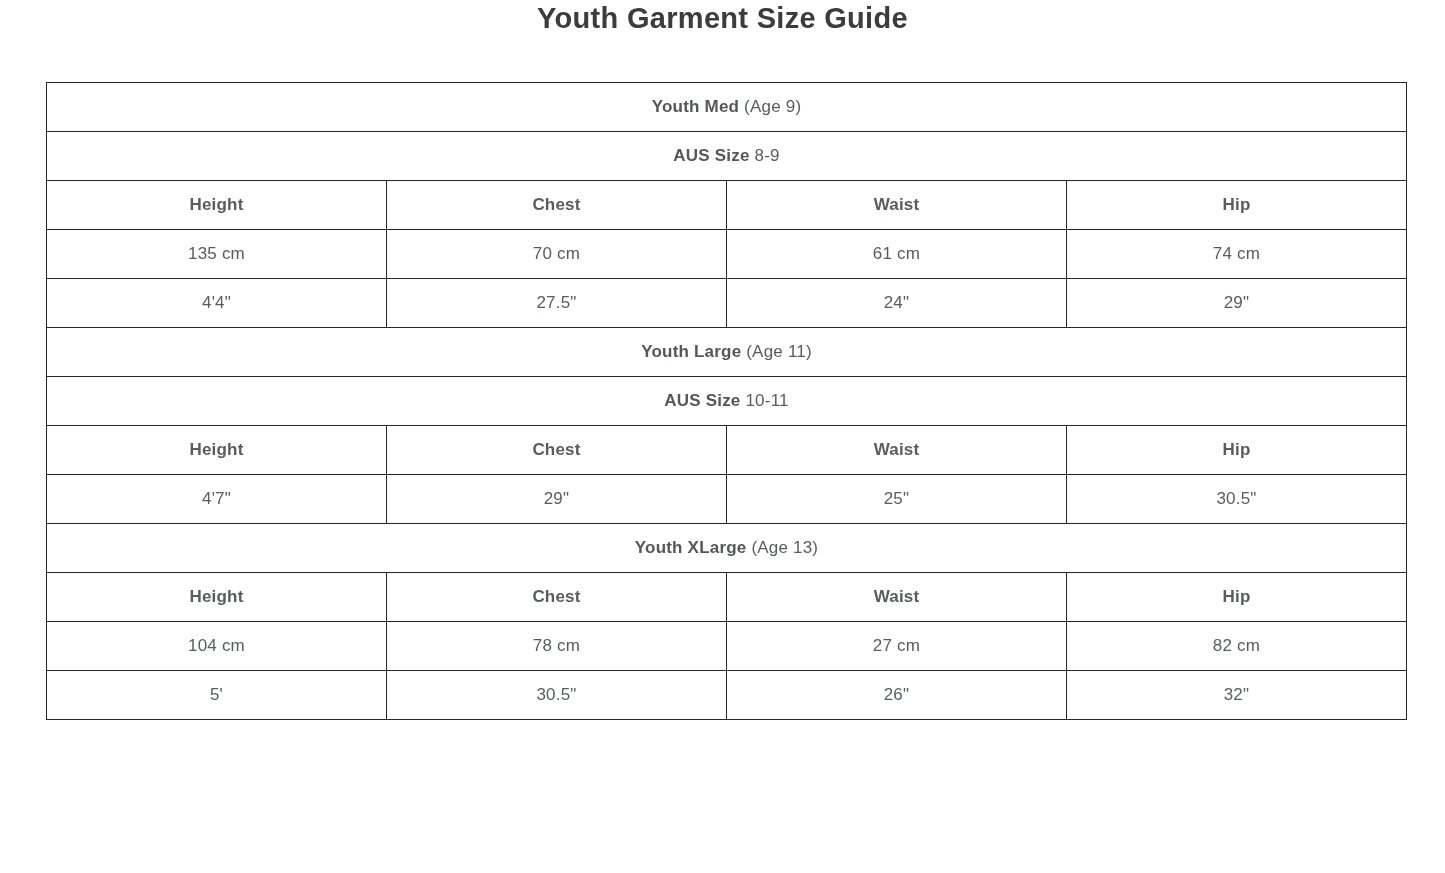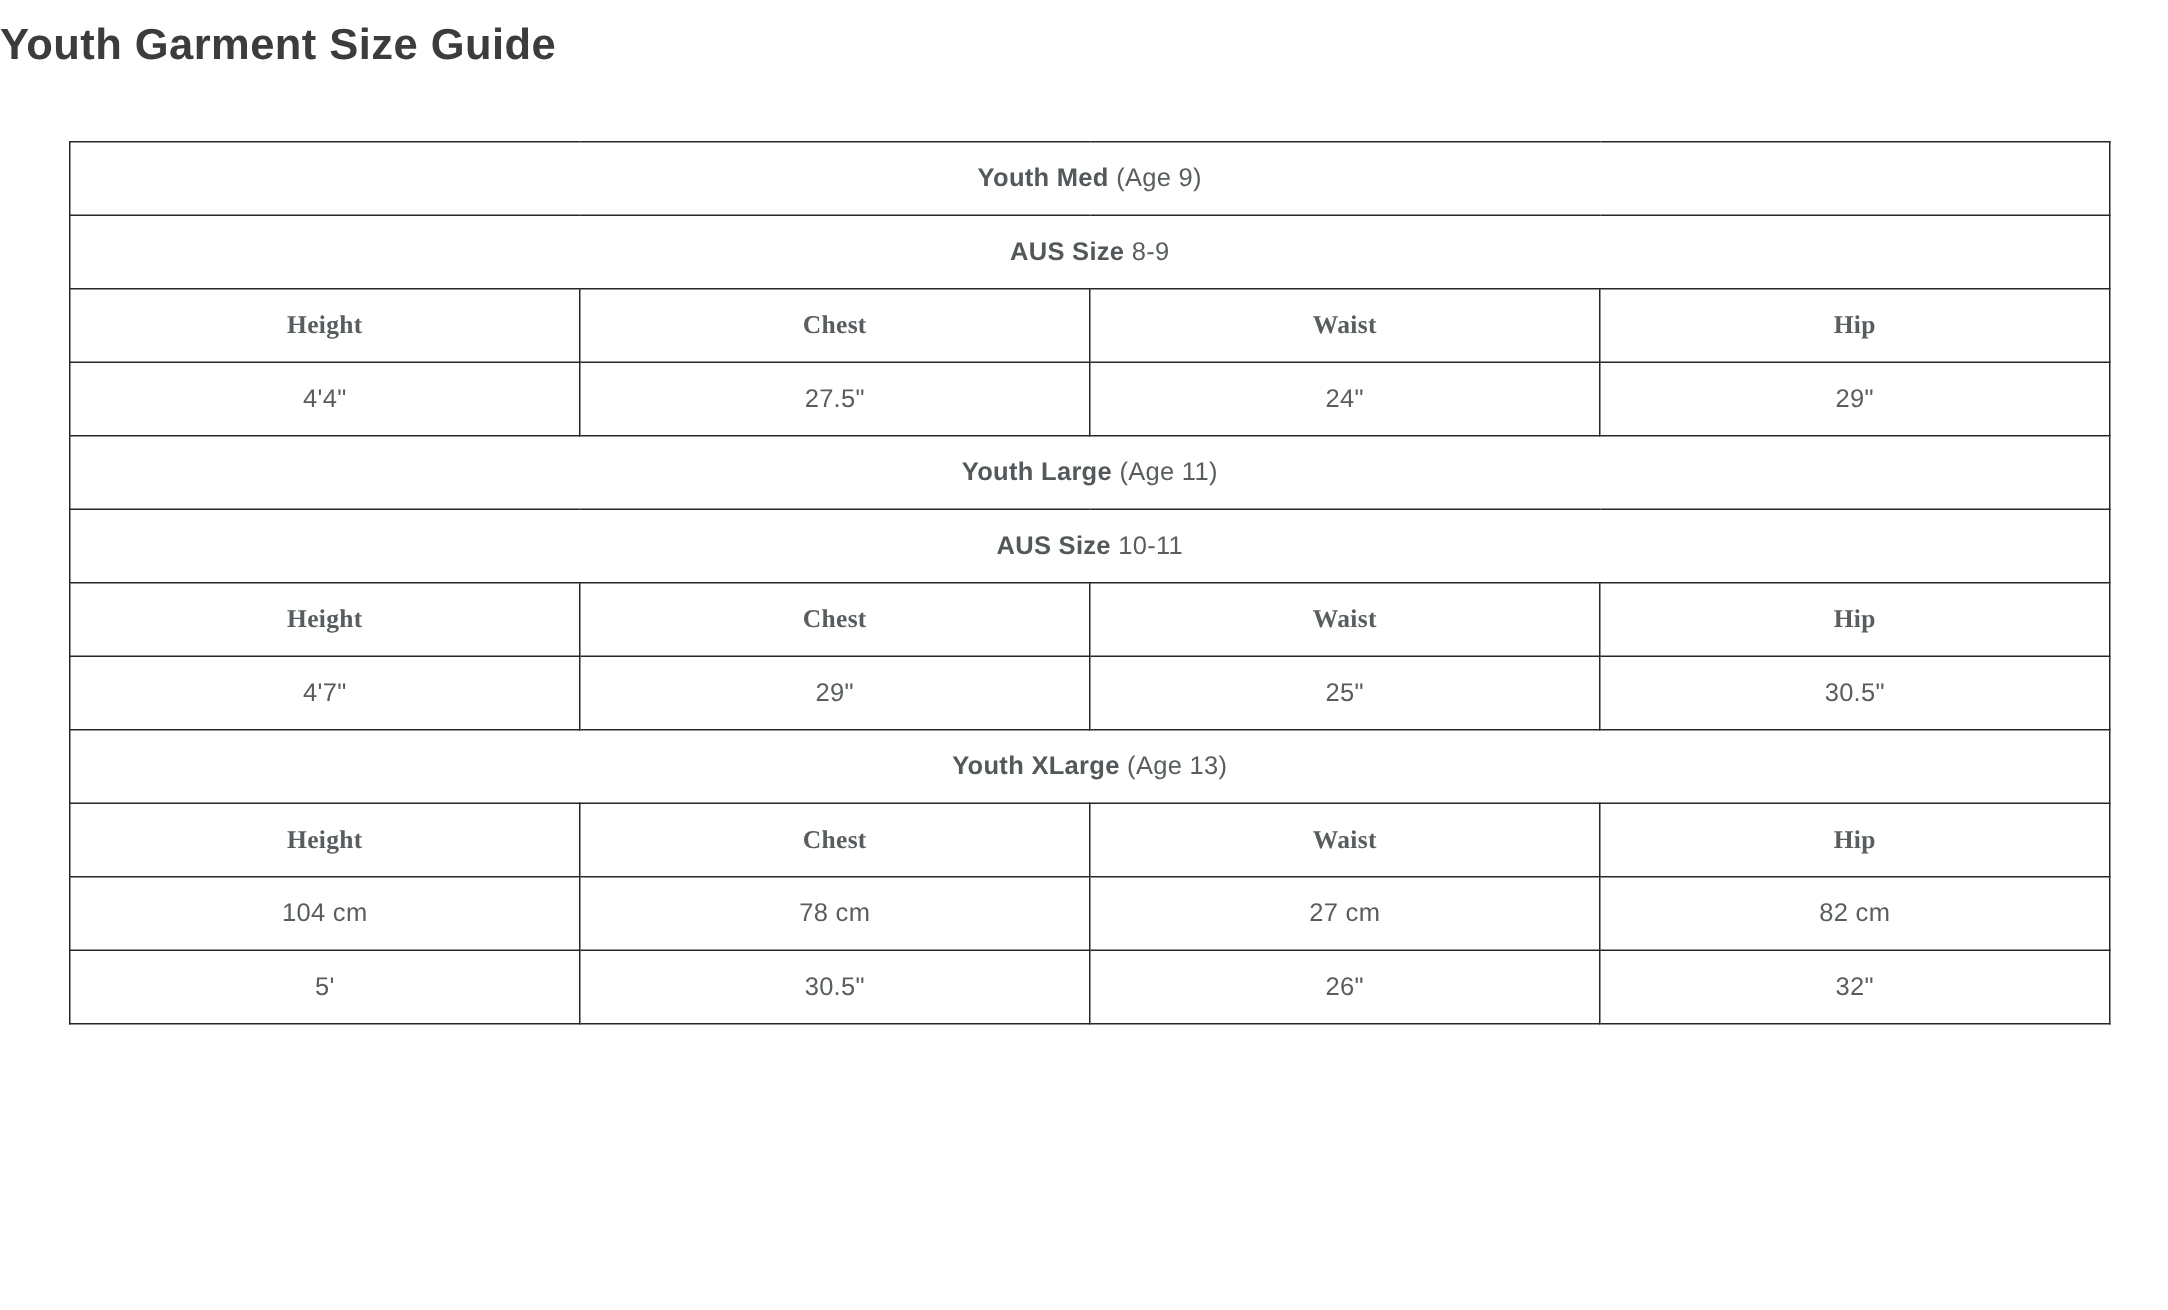--- a/index.html
+++ b/index.html
@@ -4,22 +4,22 @@
 <style>
   html, body {
     margin: 0;
     padding: 0;
     background: #ffffff;
     width: 1445px;
     height: 873px;
     font-family: "Liberation Sans", "DejaVu Sans", sans-serif;
   }
   .page-title {
-    margin: 13px 0 0 0;
-    text-align: left;
+    margin: 1px 0 0 0;
+    text-align: center;
     font-size: 29px;
     line-height: 35px;
     font-weight: 700;
     letter-spacing: 0.3px;
     color: #3c3c3c;
   }
   table.size-guide {
     border-collapse: collapse;
     table-layout: fixed;
     margin: 46px 38px 0 46px;
@@ -40,21 +40,20 @@
     font-size: 18px;
   }
   .b {
     font-weight: 700;
     color: #53585a;
   }
   td.col-head {
     font-weight: 700;
     font-size: 18px;
     color: #53585a;
-    font-family: Liberation Serif, serif;
   }
 </style>
 </head>
 <body>
 
 <h1 class="page-title">Youth Garment Size Guide</h1>
 
 <table class="size-guide">
   <tbody>
 
@@ -68,20 +67,26 @@
       <td colspan="4" class="span-cell">
         <span class="b">AUS Size</span>
         <span>8-9</span>
       </td>
     </tr>
     <tr>
       <td class="col-head">Height</td>
       <td class="col-head">Chest</td>
       <td class="col-head">Waist</td>
       <td class="col-head">Hip</td>
+    </tr>
+    <tr>
+      <td>135 cm</td>
+      <td>70 cm</td>
+      <td>61 cm</td>
+      <td>74 cm</td>
     </tr>
     <tr>
       <td>4'4"</td>
       <td>27.5"</td>
       <td>24"</td>
       <td>29"</td>
     </tr>
 
     <tr>
       <td colspan="4" class="span-cell">

